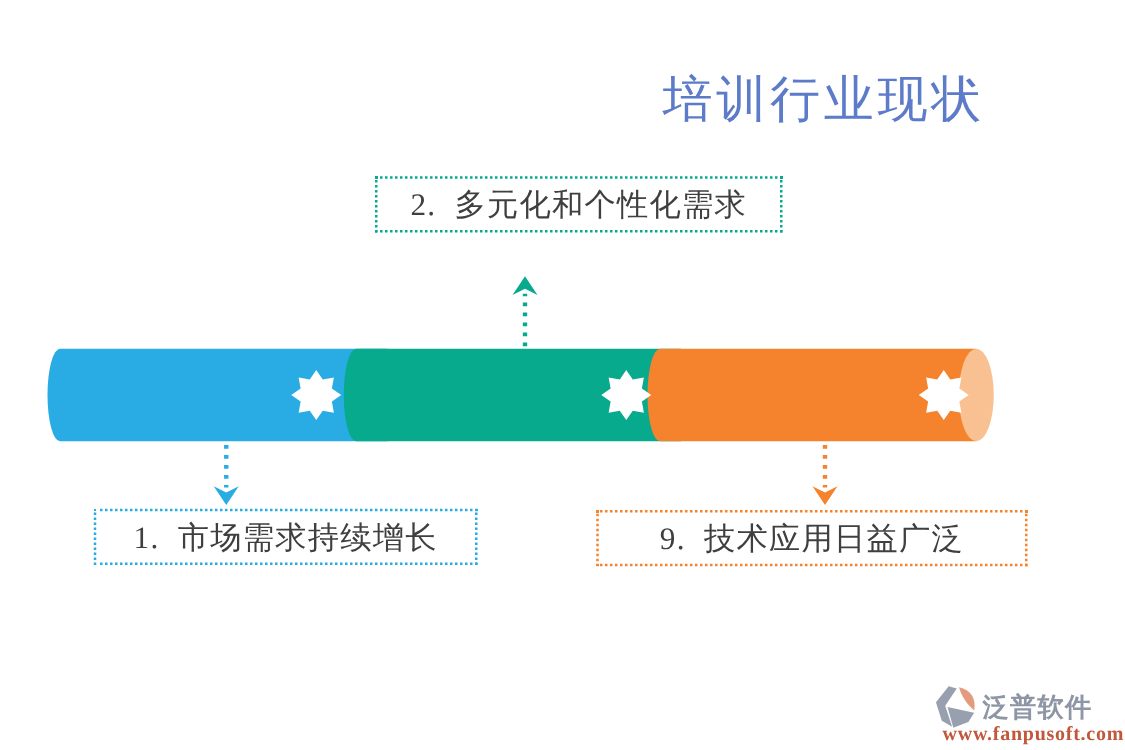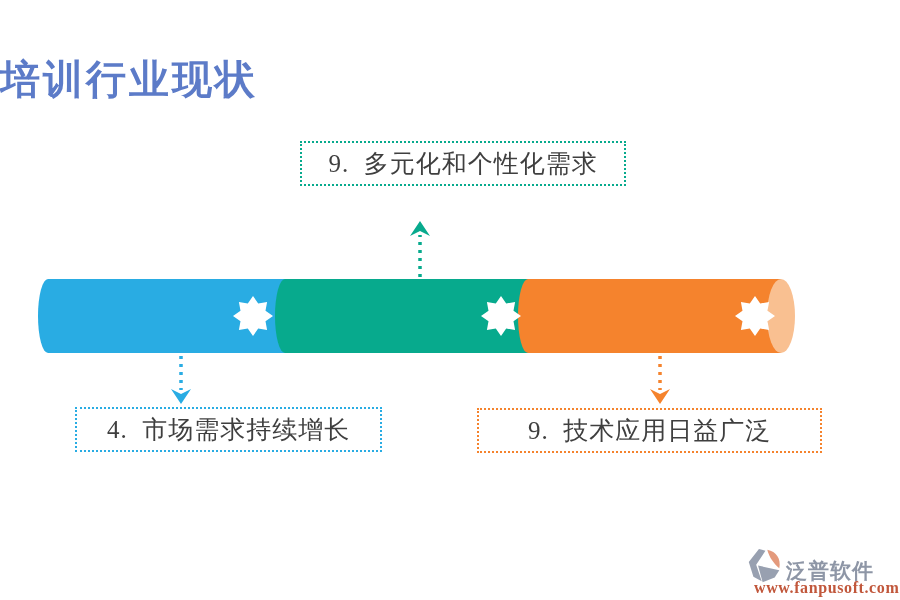--- a/index.html
+++ b/index.html
@@ -2,54 +2,54 @@
 <html style="--blue: #29ace3; --green: #07aa8d; --orange: #f5832d; --orange-light: #f9c091; --title-blue: #5c7bc8; --text-dark: #3f3f3f; --logo-gray: #8e96a6; --logo-red: #c1573b;"><head>
 <meta charset="utf-8">
 <style>
   html,body{margin:0;padding:0;background:#fff;}
   .stage{
     position:relative;width:900px;height:600px;background:#ffffff;overflow:hidden;
     font-family:"Liberation Serif","DejaVu Serif",serif;
   }
   .title{
     position:absolute;top:52px;left:0;width:788px;margin:0;
-    text-align:left;font-size:40px;font-weight:700;letter-spacing:3px;
+    text-align:right;font-size:40px;font-weight:400;letter-spacing:3px;
     color:var(--title-blue);
   }
   .diagram-svg{position:absolute;left:0;top:0;}
   .point-box{
     position:absolute;display:flex;align-items:center;justify-content:center;
     background:#fff;color:var(--text-dark);font-size:25px;letter-spacing:1px;
   }
   .point-box span{white-space:pre;}
   .box-1{left:75px;top:407px;width:303px;height:41px;border:2px dotted var(--blue);}
   .box-2{left:300px;top:141px;width:322px;height:41px;border:2px dotted var(--green);}
   .box-3{left:477px;top:408px;width:341px;height:41px;border:2px dotted var(--orange);}
   .logo{
     position:absolute;left:746px;top:548px;width:150px;
     display:flex;flex-direction:column;
   }
-  .logo-row{display:flex;align-items:flex-end;gap:3px;}
+  .logo-row{display:flex;align-items:center;gap:3px;}
   .logo-brand{
     font-size:21px;font-weight:700;color:var(--logo-gray);letter-spacing:1px;line-height:1.3;
   }
   .logo-url{
     font-size:16px;font-weight:700;color:var(--logo-red);letter-spacing:0.6px;
     margin-top:-7px;margin-left:8px;line-height:1.2;
   }
 </style>
 </head>
 <body>
 
 <div class="stage">
 
   <h1 class="title">培训行业现状</h1>
 
   <div class="point-box box-2">
-    <span>9.  多元化和个性化需求</span>
+    <span>2.  多元化和个性化需求</span>
   </div>
 
   <svg class="diagram-svg" width="900" height="600" viewBox="0 0 900 600">
     <defs>
       <polygon id="star8" points="0,-20 5.2,-12.5 14.1,-14.1 12.5,-5.2 20,0 12.5,5.2 14.1,14.1 5.2,12.5 0,20 -5.2,12.5 -14.1,14.1 -12.5,5.2 -20,0 -12.5,-5.2 -14.1,-14.1 -5.2,-12.5"></polygon>
     </defs>
 
     <path d="M48,279 A10,37 0 0 0 48,353 L310,353 L310,279 Z" fill="#29ace3"></path>
     <path d="M285,279 A10,37 0 0 0 285,353 L545,353 L545,279 Z" fill="#07aa8d"></path>
     <path d="M528,279 A10,37 0 0 0 528,353 L781,353 L781,279 Z" fill="#f5832d"></path>
@@ -67,21 +67,21 @@
       <line x1="181" y1="356" x2="181" y2="390" stroke-width="3.5" stroke-dasharray="3 5" stroke="#29ace3"></line>
       <polygon points="181,404 171,389 181,394 191,389" fill="#29ace3"></polygon>
     </g>
     <g>
       <line x1="660" y1="356" x2="660" y2="390" stroke-width="3.5" stroke-dasharray="3 5" stroke="#f5832d"></line>
       <polygon points="660,404 650,389 660,394 670,389" fill="#f5832d"></polygon>
     </g>
   </svg>
 
   <div class="point-box box-1">
-    <span>4.  市场需求持续增长</span>
+    <span>1.  市场需求持续增长</span>
   </div>
   <div class="point-box box-3">
     <span>9.  技术应用日益广泛</span>
   </div>
 
   <div class="logo">
     <div class="logo-row">
       <svg width="37" height="37" viewBox="0 0 40 40">
         <polygon points="14,1 3,15 8,31 17,36 11,18 21,3" fill="#98a0b0"></polygon>
         <path d="M23,2 C33,4 38,12 36,22 C30,17 25,10 23,2 Z" fill="#e49a7c"></path>

